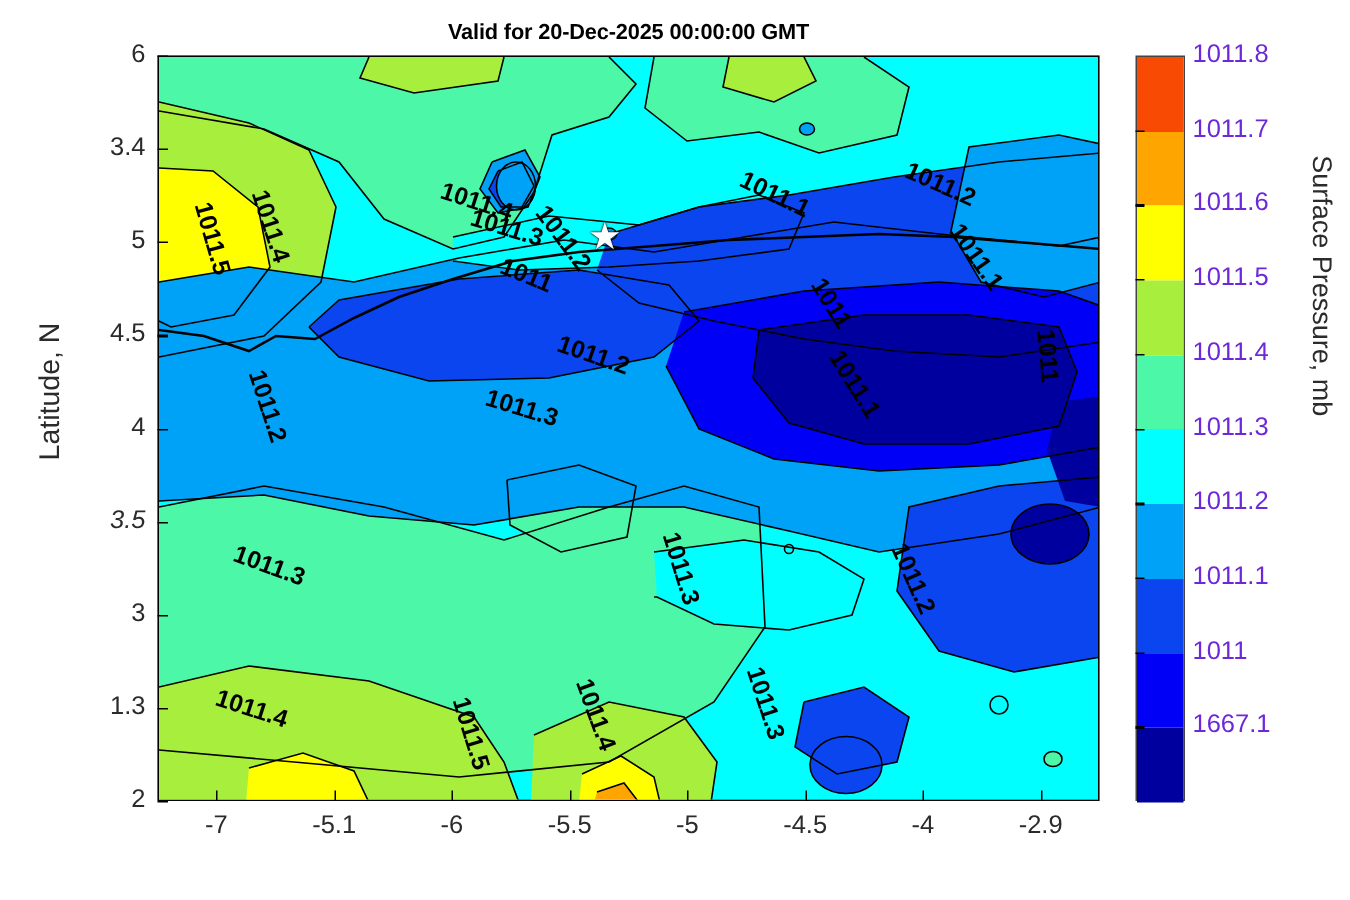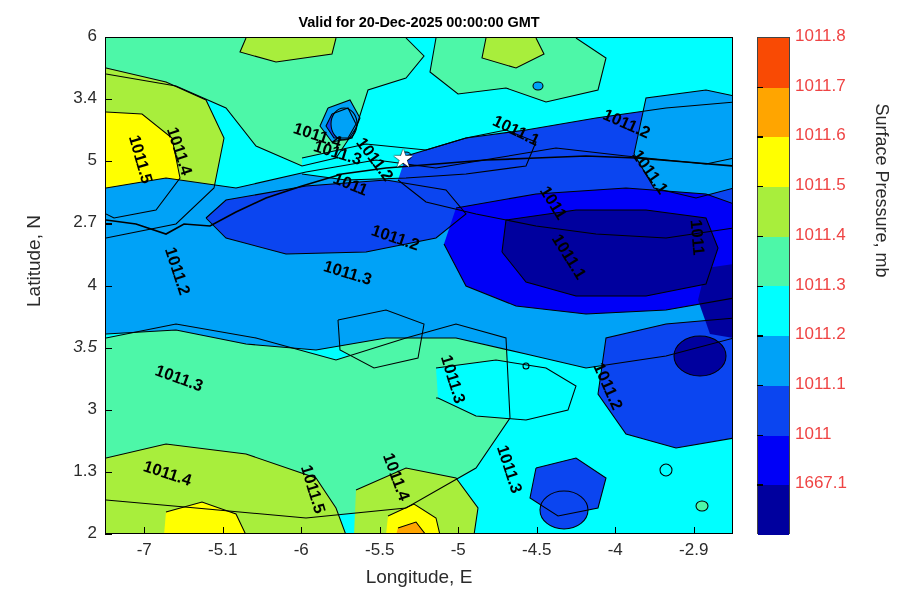--- a/index.html
+++ b/index.html
@@ -23,21 +23,21 @@
   .xlabel{position:absolute;left:105px;top:566px;width:628px;text-align:center;
           font-size:19px;color:#2b2b2b;}
   .ylabel{position:absolute;left:-76px;top:250px;width:220px;text-align:center;
           font-size:19px;color:#2b2b2b;transform:rotate(-90deg);transform-origin:center;}
 
   
   #cbar{position:absolute;left:757px;top:37px;width:33px;height:497px;
         border:1.1px solid #444;box-sizing:border-box;}
   .cbseg{width:100%;}
   .cbtick{position:absolute;left:757px;width:6px;height:1.4px;background:#000;}
-  .cblab{position:absolute;left:795px;font-size:17px;color:#ef4444;white-space:nowrap;}
+  .cblab{position:absolute;left:795px;font-size:17px;color:#6d28d9;white-space:nowrap;}
   .cbtitle{position:absolute;left:766px;top:180px;width:230px;text-align:center;
            font-size:18px;color:#2b2b2b;transform:rotate(90deg);transform-origin:center;}
 
   
   .clab{position:absolute;font-size:16.5px;font-weight:bold;color:#000;white-space:nowrap;
         transform-origin:left center;}
   .sitelabel{position:absolute;font-size:19.5px;font-weight:bold;color:#000;white-space:nowrap;}
   .star{position:absolute;color:#fff;font-size:25px;line-height:1;
         text-shadow:0 0 1px #000,0 0 1.5px #000;}
 </style>
@@ -172,21 +172,20 @@
     <div class="clab" style="left:340px;top:308px;transform:rotate(73deg);">1011.3</div>
     <div class="clab" style="left:492px;top:316px;transform:rotate(66deg);">1011.2</div>
     <div class="clab" style="left:38px;top:418px;transform:rotate(18deg);">1011.4</div>
     <div class="clab" style="left:200px;top:418px;transform:rotate(73deg);">1011.5</div>
     <div class="clab" style="left:282px;top:406px;transform:rotate(70deg);">1011.4</div>
     <div class="clab" style="left:396px;top:398px;transform:rotate(72deg);">1011.3</div>
 
     <div class="star" style="left:286px;top:108px;">★</div>
   </div>
 
-  <div class="xlabel">Longitude, E</div>
   <div class="ylabel">Latitude, N</div>
 
   <div id="ticks">
       <div class="tickmark" style="left: 144.25px; top: 527px; width: 1.2px; height: 7px;"></div>
       <div class="xtick" style="left: 109.25px; top: 540px;">-7</div>
       <div class="tickmark" style="left: 222.75px; top: 527px; width: 1.2px; height: 7px;"></div>
       <div class="xtick" style="left: 187.75px; top: 540px;">-5.1</div>
       <div class="tickmark" style="left: 301.25px; top: 527px; width: 1.2px; height: 7px;"></div>
       <div class="xtick" style="left: 266.25px; top: 540px;">-6</div>
       <div class="tickmark" style="left: 379.75px; top: 527px; width: 1.2px; height: 7px;"></div>
@@ -203,21 +202,21 @@
       <div class="ytick" style="left: 37px; top: 523px;">2</div>
       <div class="tickmark" style="left: 105px; top: 471.875px; width: 7px; height: 1.2px;"></div>
       <div class="ytick" style="left: 37px; top: 460.875px;">1.3</div>
       <div class="tickmark" style="left: 105px; top: 409.75px; width: 7px; height: 1.2px;"></div>
       <div class="ytick" style="left: 37px; top: 398.75px;">3</div>
       <div class="tickmark" style="left: 105px; top: 347.625px; width: 7px; height: 1.2px;"></div>
       <div class="ytick" style="left: 37px; top: 336.625px; font-style: italic;">3.5</div>
       <div class="tickmark" style="left: 105px; top: 285.5px; width: 7px; height: 1.2px;"></div>
       <div class="ytick" style="left: 37px; top: 274.5px;">4</div>
       <div class="tickmark" style="left: 105px; top: 223.375px; width: 7px; height: 1.2px;"></div>
-      <div class="ytick" style="left: 37px; top: 212.375px;">2.7</div>
+      <div class="ytick" style="left: 37px; top: 212.375px;">4.5</div>
       <div class="tickmark" style="left: 105px; top: 161.25px; width: 7px; height: 1.2px;"></div>
       <div class="ytick" style="left: 37px; top: 150.25px;">5</div>
       <div class="tickmark" style="left: 105px; top: 99.125px; width: 7px; height: 1.2px;"></div>
       <div class="ytick" style="left: 37px; top: 88.125px;">3.4</div>
       <div class="tickmark" style="left: 105px; top: 37px; width: 7px; height: 1.2px;"></div>
       <div class="ytick" style="left: 37px; top: 26px;">6</div>
     </div>
   <div id="cbar">
       <div class="cbseg" style="background: rgb(249, 74, 4); height: 49.7px;"></div>
       <div class="cbseg" style="background: rgb(255, 165, 0); height: 49.7px;"></div>

